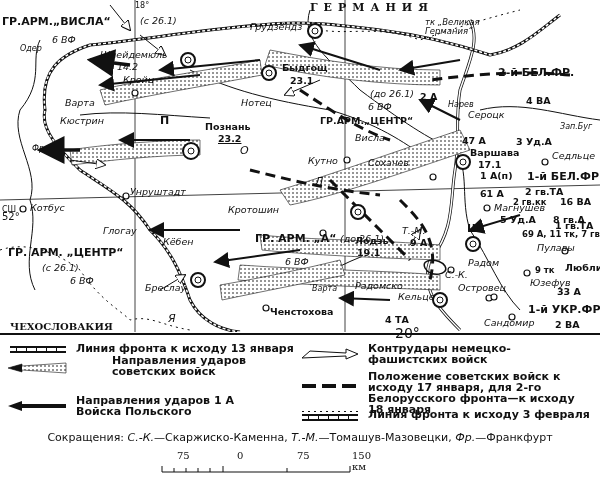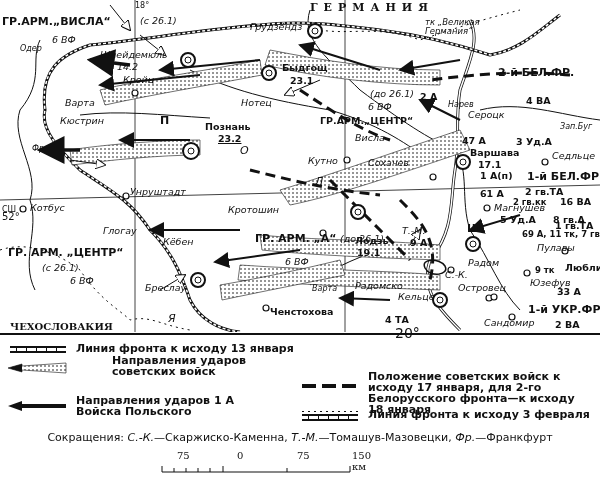--- a/index.html
+++ b/index.html
@@ -270,20 +270,26 @@
     <span class="leg-text" style="width:200px;">Направления ударов советских войск</span>
   </div>
 
   <div class="leg-item" style="left:8px;top:60px;width:270px;">
     <svg class="leg-sym" viewBox="0 0 60 14" style="margin-top:4px;">
       <path d="M0,7 L14,2 L14,5 L58,5 L58,9 L14,9 L14,12 z" fill="#111"></path>
     </svg>
     <span class="leg-text" style="width:200px;">Направления ударов 1 А Войска Польского</span>
   </div>
 
+  <div class="leg-item" style="left:300px;top:8px;width:295px;">
+    <svg class="leg-sym" viewBox="0 0 60 14" style="margin-top:4px;">
+      <path d="M2,11 L10,4 L46,6 L46,2 L58,7 L46,12 L46,9 z" fill="#fff" stroke="#111" stroke-width="1"></path>
+    </svg>
+    <span class="leg-text" style="width:220px;">Контрудары немецко-фашистских войск</span>
+  </div>
 
   <div class="leg-item" style="left:300px;top:36px;width:295px;">
     <svg class="leg-sym" viewBox="0 0 60 14" style="margin-top:8px;">
       <g fill="#111">
           <rect x="2" y="5" width="14" height="4"></rect>
           <rect x="22" y="5" width="14" height="4"></rect>
           <rect x="42" y="5" width="14" height="4"></rect>
         </g>
     </svg>
     <span class="leg-text" style="width:225px;">Положение советских войск к исходу 17 января, для 2-го Белорусского фронта—к исходу 18 января</span>

